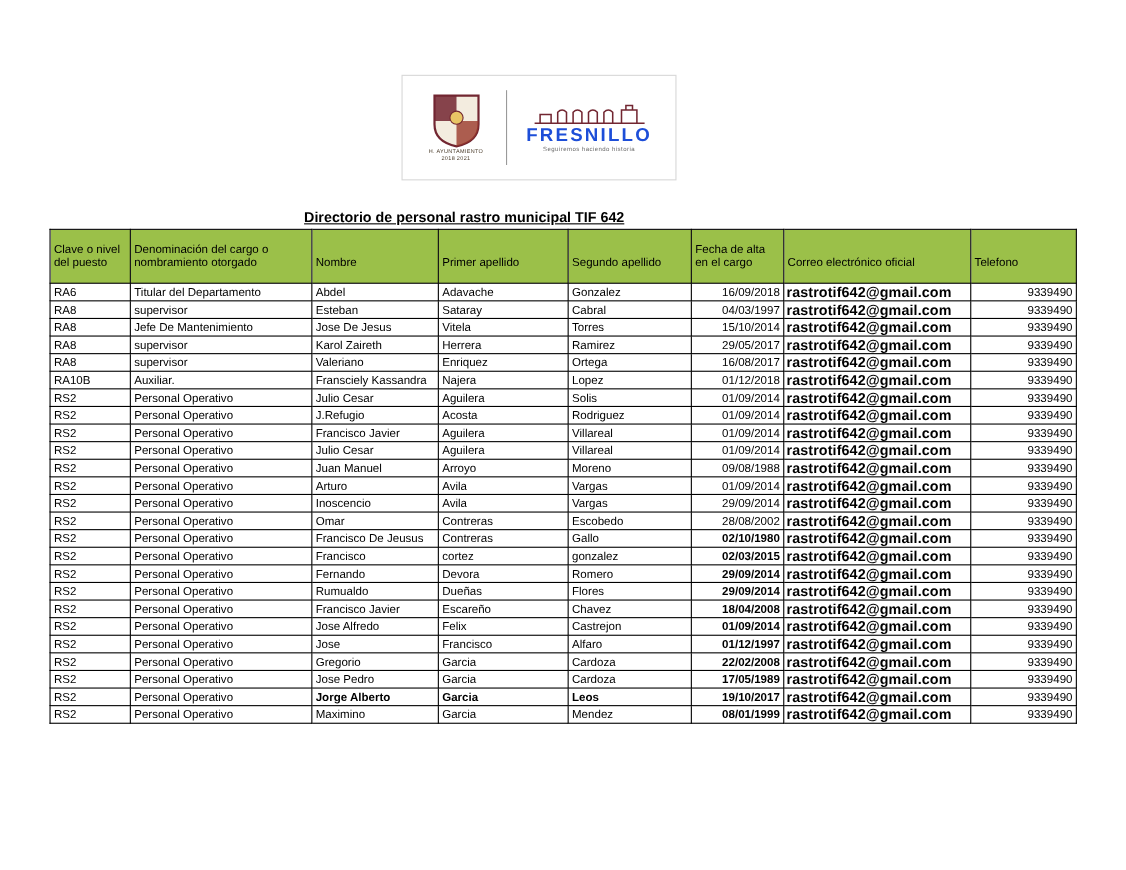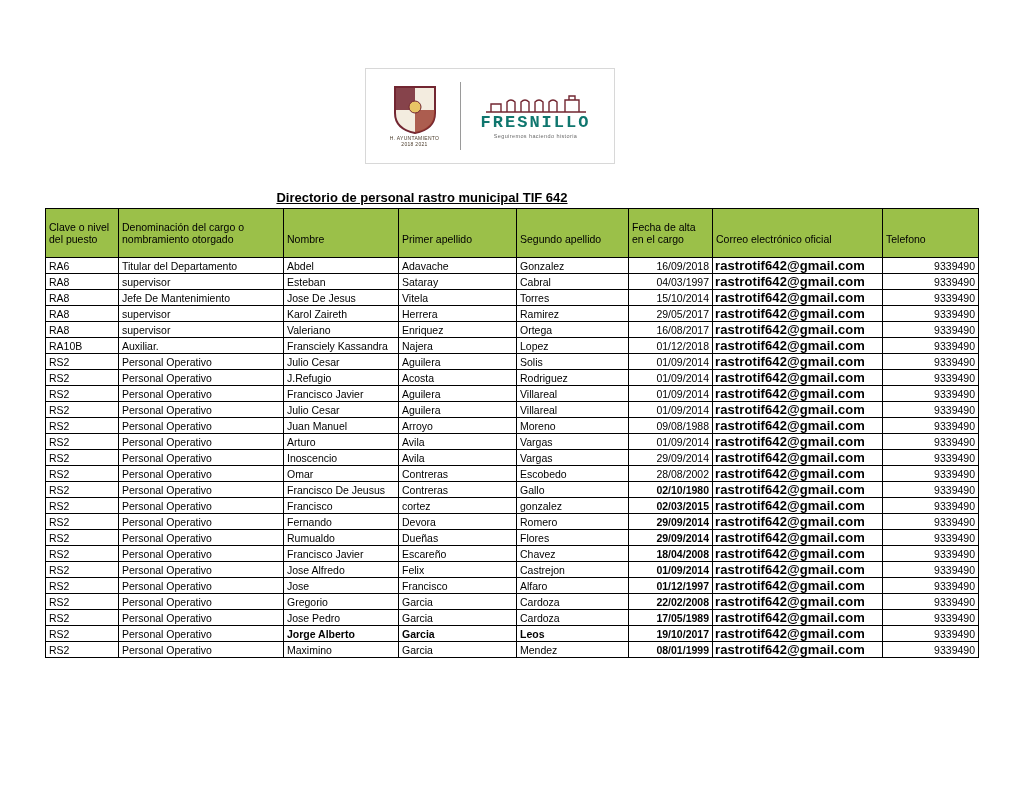--- a/index.html
+++ b/index.html
@@ -23,24 +23,24 @@
     align-items: center;
     justify-content: center;
     gap: 10px;
     background: #fff;
   }
   .crest-wrap { display: flex; flex-direction: column; align-items: center; width: 70px; }
   .crest-caption { font-size: 5px; color: #4a3b2a; line-height: 6px; text-align: center; letter-spacing: .3px; }
   .logo-divider { width: 1px; height: 68px; background: #9a9a9a; }
   .brand-wrap { display: flex; flex-direction: column; align-items: center; width: 130px; }
   .brand-name {
-    font-family: Liberation Mono, monospace;
+    font-family: Liberation Sans, sans-serif;
     font-size: 17px;
     letter-spacing: 2px;
-    color: #0f766e;
+    color: #1d4ed8;
     font-weight: bold;
     line-height: 18px;
   }
   .brand-tagline { font-size: 5.5px; color: #6b6b6b; letter-spacing: .4px; margin-top: 1px; }
 
   
   .doc-title {
     position: absolute;
     left: 0; top: 190px;
     width: 844px;

